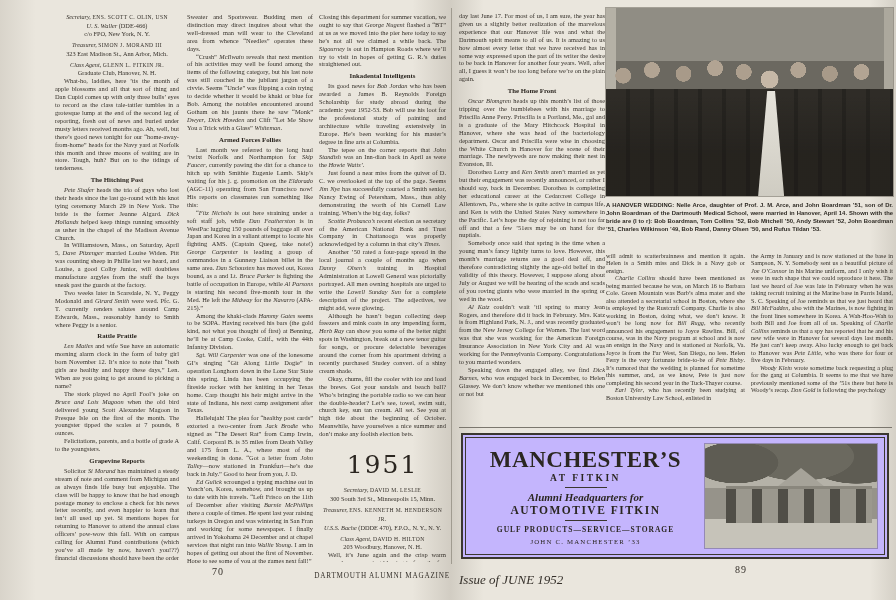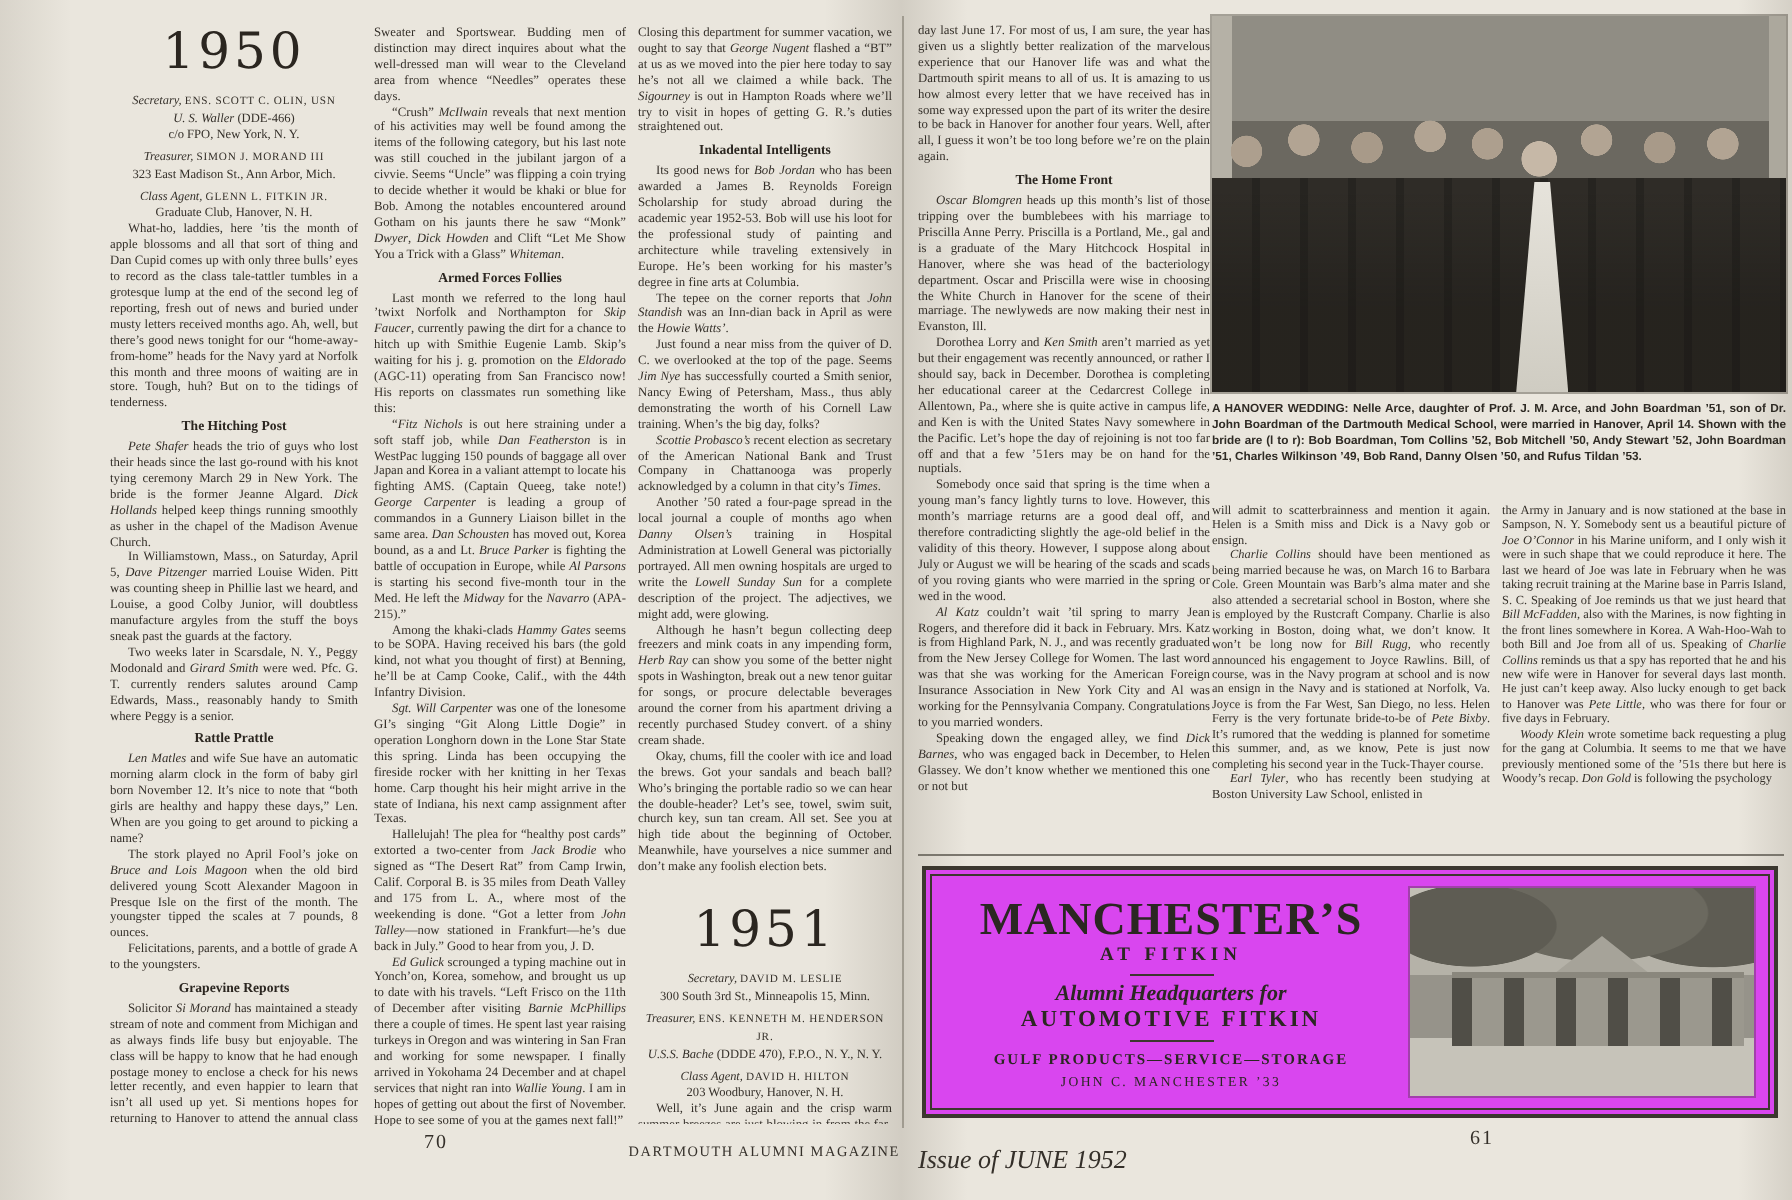--- a/index.html
+++ b/index.html
@@ -57,21 +57,21 @@
     background:linear-gradient(#e6e3db,#cfccc2);
     clip-path:polygon(35% 0,65% 0,100% 100%,0 100%);}
 
   #caption{position:absolute;left:606px;top:201px;width:287px;
     font-family:"Liberation Sans",sans-serif;font-weight:bold;font-size:5.9px;line-height:8px;
     text-align:justify;color:#2e2a24;}
 
   
   #ad-rule{position:absolute;left:459px;top:427px;width:433px;height:1px;background:#7b776e;}
   #ad{position:absolute;left:461px;top:433px;width:428px;height:126px;border:2px solid #3b372f;
-    padding:2px;box-sizing:border-box;background:#d946ef;}
+    padding:2px;box-sizing:border-box;background:#c4b5fd;}
   #ad .inner{border:1px solid #3b372f;width:100%;height:100%;box-sizing:border-box;
     display:flex;align-items:center;}
   .ad-left{flex:1;text-align:center;color:#2b2722;}
   .ad-title{font-size:23px;font-weight:bold;letter-spacing:.5px;line-height:24px;}
   .ad-sub{font-size:9.5px;font-weight:bold;letter-spacing:2.5px;margin-top:1px;}
   .ad-divider{width:42px;border-top:1px solid #3b372f;margin:4px auto 3px;}
   .ad-it{font-style:italic;font-weight:bold;font-size:11px;}
   .ad-serv{font-size:11.5px;font-weight:bold;letter-spacing:1.5px;margin-top:1px;}
   .ad-gulf{font-size:7.5px;font-weight:bold;letter-spacing:1px;margin-top:4px;}
   .ad-prop{font-size:6.8px;letter-spacing:1.2px;margin-top:4px;}
@@ -94,21 +94,20 @@
   #f-dam{left:300px;top:572px;width:150px;text-align:right;font-size:7.2px;letter-spacing:.8px;}
   #f-issue{left:459px;top:572px;font-style:italic;font-size:13px;}
   #f-89{left:735px;top:564px;font-size:10px;letter-spacing:1px;}
 </style>
 </head>
 <body>
 
 <div class="gutter"></div>
 
 <div id="col1" class="col">
-    <div class="blk-year">1950</div>
     <div class="blk-off"><i>Secretary,</i> <span class="sc">ENS. SCOTT C. OLIN, USN</span></div>
     <div class="blk-addr"><i>U. S. Waller</i> (DDE-466)</div>
     <div class="blk-addr">c/o FPO, New York, N. Y.</div>
     <div class="blk-off"><i>Treasurer,</i> <span class="sc">SIMON J. MORAND III</span></div>
     <div class="blk-addr">323 East Madison St., Ann Arbor, Mich.</div>
     <div class="blk-off"><i>Class Agent,</i> <span class="sc">GLENN L. FITKIN JR.</span></div>
     <div class="blk-addr">Graduate Club, Hanover, N. H.</div>
     <div class="blk-p">What-ho, laddies, here ’tis the month of apple blossoms and all that sort of thing and Dan Cupid comes up with only three bulls’ eyes to record as the class tale-tattler tumbles in a grotesque lump at the end of the second leg of reporting, fresh out of news and buried under musty letters received months ago. Ah, well, but there’s good news tonight for our “home-away-from-home” heads for the Navy yard at Norfolk this month and three moons of waiting are in store. Tough, huh? But on to the tidings of tenderness.</div>
     <div class="blk-h3">The Hitching Post</div>
     <div class="blk-p"><i>Pete Shafer</i> heads the trio of guys who lost their heads since the last go-round with his knot tying ceremony March 29 in New York. The bride is the former Jeanne Algard. <i>Dick Hollands</i> helped keep things running smoothly as usher in the chapel of the Madison Avenue Church.</div>
@@ -198,13 +197,13 @@
     <div class="ad-photo">
       <div class="pediment"></div>
       <div class="bldg"></div>
     </div>
   </div>
 </div>
 
 <div id="f-88" class="footer">70</div>
 <div id="f-dam" class="footer">DARTMOUTH ALUMNI MAGAZINE</div>
 <div id="f-issue" class="footer">Issue of JUNE 1952</div>
-<div id="f-89" class="footer">61</div>
+<div id="f-89" class="footer">89</div>
 
 </body></html>

